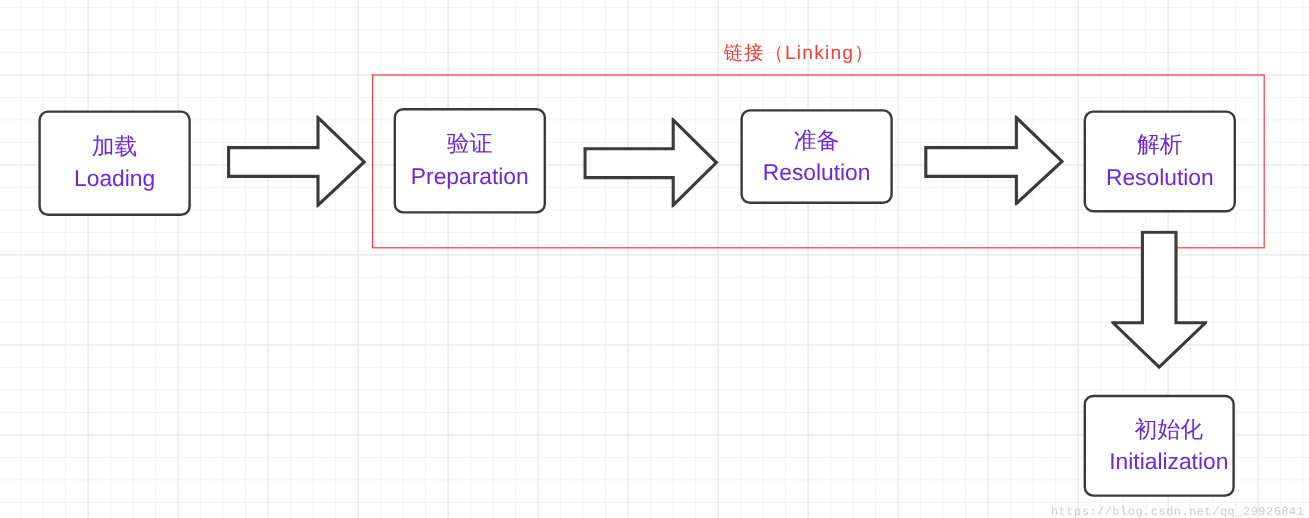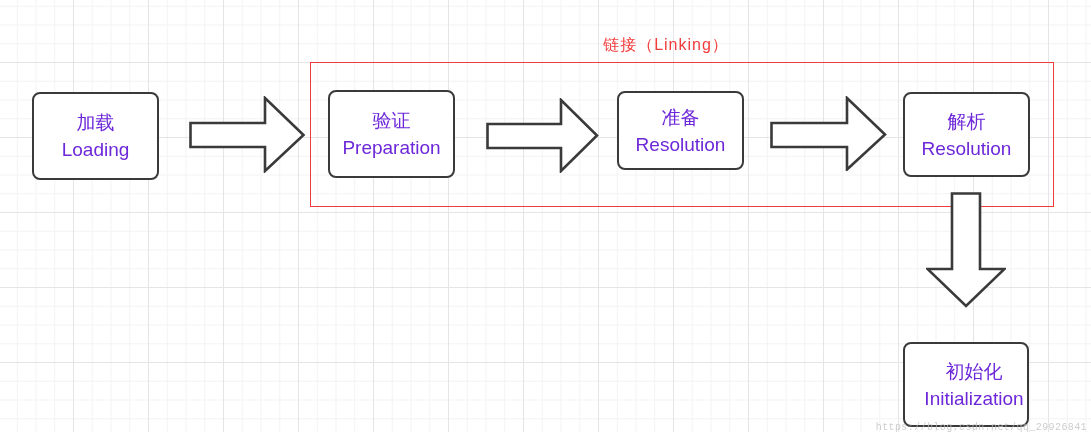--- a/index.html
+++ b/index.html
@@ -31,21 +31,21 @@
     position: absolute; box-sizing: border-box;
     background: #ffffff; border: 2.5px solid #3a3a3a; border-radius: 8px;
     display: flex; flex-direction: column; align-items: center; justify-content: center;
     color: #6d28d9; font-size: 19px; line-height: 27px; text-align: center;
     z-index: 2;
   }
   #node-loading        { left: 32px;  top: 92px;  width: 127px; height: 88px; }
   #node-verification   { left: 328px; top: 90px;  width: 127px; height: 88px; }
   #node-preparation    { left: 617px; top: 91px;  width: 127px; height: 79px; }
   #node-resolution     { left: 903px; top: 92px;  width: 127px; height: 85px; }
-  #node-initialization { left: 903px; top: 342px; width: 126px; height: 85px; padding-left: 16px; }
+  #node-initialization { left: 903px; top: 329px; width: 126px; height: 85px; padding-left: 16px; }
   .arrow { position: absolute; z-index: 3; }
   #arrow-1 { left: 189px; top: 96px; }
   #arrow-2 { left: 486px; top: 98px; }
   #arrow-3 { left: 770px; top: 96px; }
   #arrow-4 { left: 926px; top: 192px; }
   .arrow polygon { fill: #ffffff; stroke: #3a3a3a; stroke-width: 2.6; stroke-linejoin: miter; }
   .watermark {
     position: absolute; right: 4px; top: 422px; z-index: 5;
     color: #bfbfbf; opacity: 0.78; font-size: 10px; letter-spacing: 0.4px;
     white-space: nowrap;

